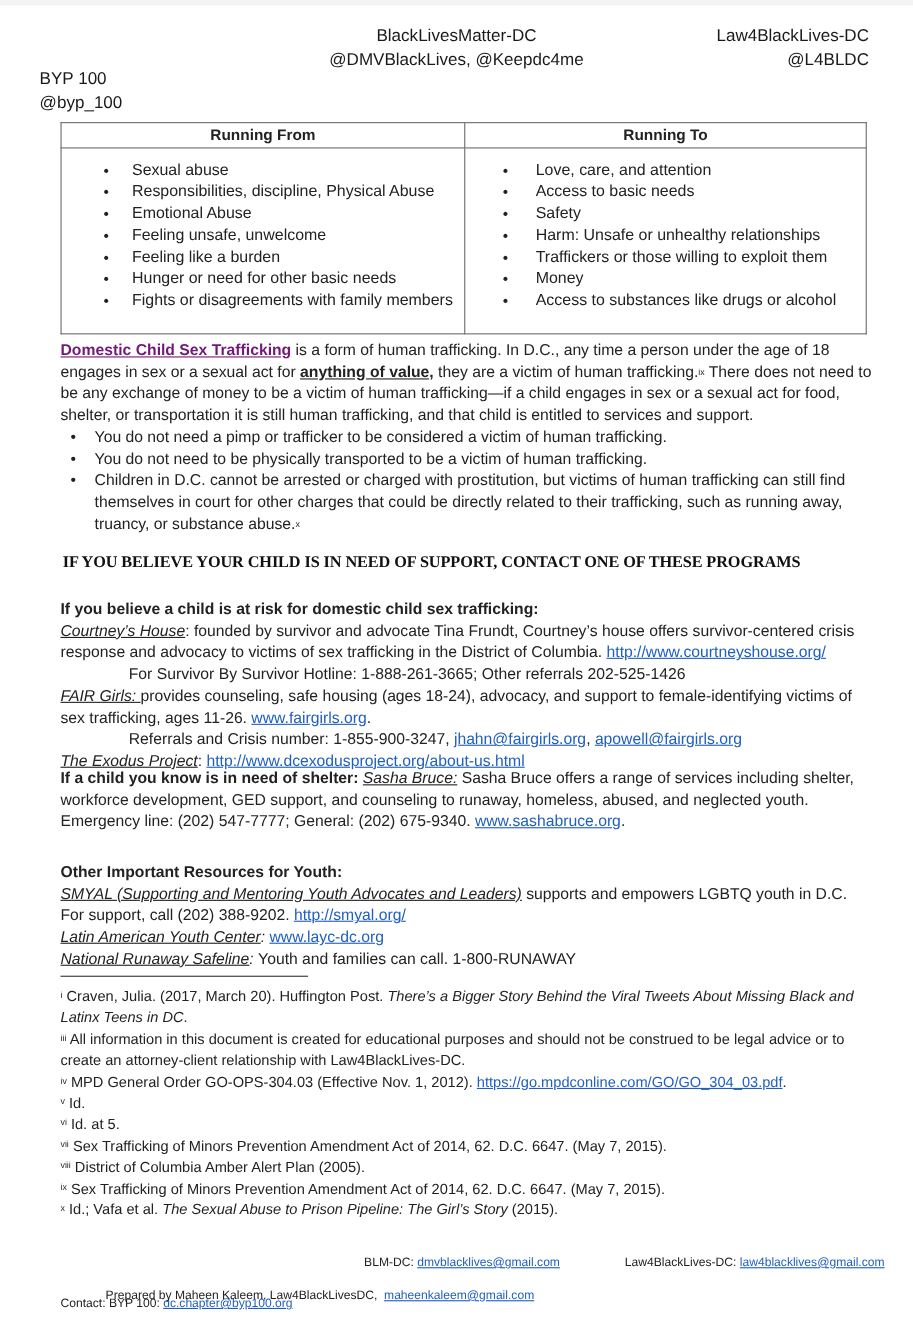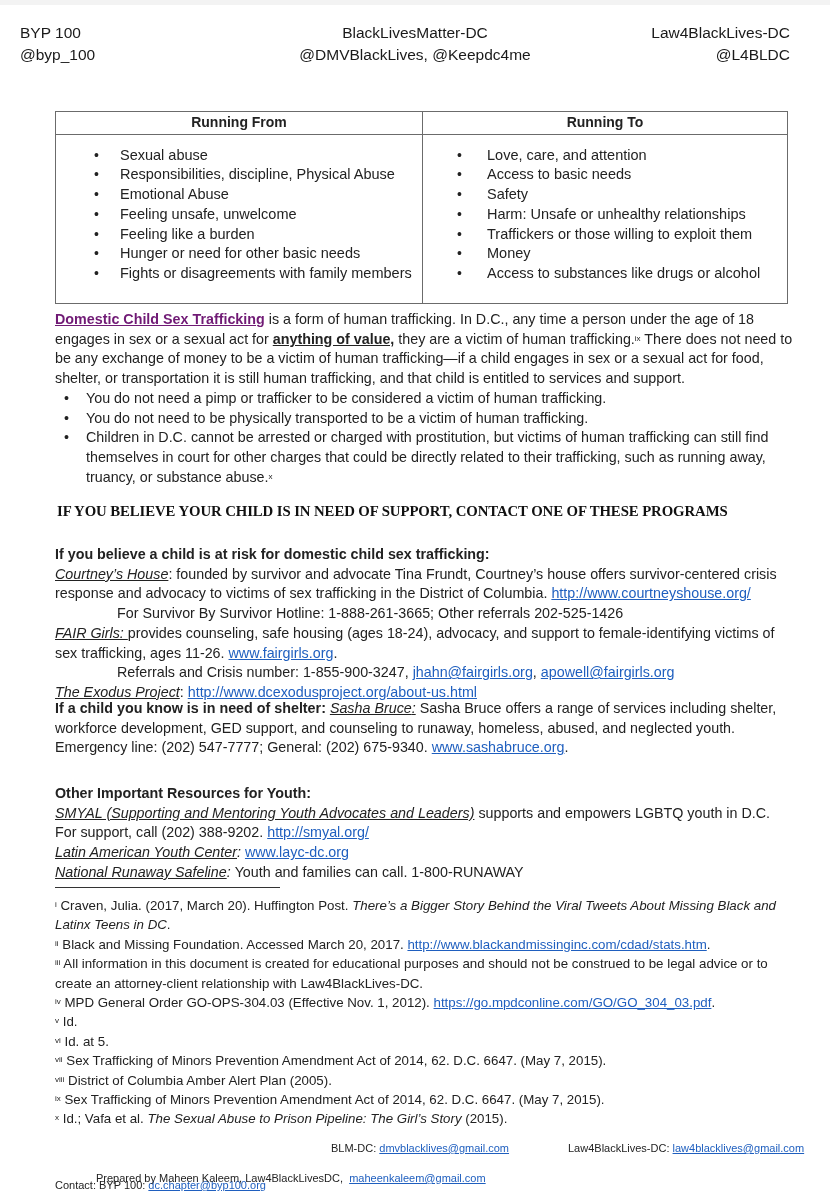--- a/index.html
+++ b/index.html
@@ -1,20 +1,20 @@
 <!DOCTYPE html>
 <html><head>
 <meta charset="utf-8">
 <style>
   html, body { margin:0; padding:0; background:#ffffff; }
   body { width:830px; height:1200px; position:relative; overflow:hidden;
          font-family:"Liberation Sans", "DejaVu Sans", sans-serif; color:#222; }
   .topshade { position:absolute; left:0; top:0; width:830px; height:5px; background:#f3f3f3; }
   .hdr { position:absolute; top:22px; font-size:15.5px; line-height:22px; color:#1a1a1a; }
-  .hdr.l { left:20px; }
+  .hdr.l { left:36px;margin-top:39px; }
   .hdr.c { left:190px; width:450px; text-align:center; }
   .hdr.r { right:40px; text-align:right; }
 
   table.run { position:absolute; left:55px; top:111px; width:733px; border-collapse:collapse;
               font-size:14.5px; line-height:19.7px; }
   table.run th { border:1.5px solid #6b6b6b; font-weight:bold; padding:1px 0 1px 0; text-align:center; font-size:14px; }
   table.run td { border:1.5px solid #6b6b6b; vertical-align:top; padding:11px 0 19px 0; }
   table.run td.left { width:366px; }
   ul.tl { list-style:none; margin:0; padding:0; }
   ul.tl li { position:relative; padding-left:64px; }
@@ -120,21 +120,20 @@
   <div class="b">Other Important Resources for Youth:</div>
   <div><span class="i u">SMYAL (Supporting and Mentoring Youth Advocates and Leaders)</span><span> supports and empowers LGBTQ youth in D.C. For support, call (202) 388-9202. </span><a>http://smyal.org/</a></div>
   <div><span class="i u">Latin American Youth Center</span><span class="i">: </span><a>www.layc-dc.org</a></div>
   <div><span class="i u">National Runaway Safeline</span><span class="i">: </span><span>Youth and families can call. 1-800-RUNAWAY</span></div>
 </div>
 
 <div class="fnrule"></div>
 
 <div class="fn" style="top:896px;">
   <p><span class="sup">i</span><span> Craven, Julia. (2017, March 20). Huffington Post. </span><span class="i">There’s a Bigger Story Behind the Viral Tweets About Missing Black and Latinx Teens in DC</span><span>.</span></p>
-  <p><span class="sup">ii</span><span> Black and Missing Foundation. Accessed March 20, 2017. </span><a>http://www.blackandmissinginc.com/cdad/stats.htm</a><span>.</span></p>
   <p><span class="sup">iii</span><span> All information in this document is created for educational purposes and should not be construed to be legal advice or to create an attorney-client relationship with Law4BlackLives-DC.</span></p>
   <p><span class="sup">iv</span><span> MPD General Order GO-OPS-304.03 (Effective Nov. 1, 2012). </span><a>https://go.mpdconline.com/GO/GO_304_03.pdf</a><span>.</span></p>
   <p><span class="sup">v</span><span> Id.</span></p>
   <p><span class="sup">vi</span><span> Id. at 5.</span></p>
   <p><span class="sup">vii</span><span> Sex Trafficking of Minors Prevention Amendment Act of 2014, 62. D.C. 6647. (May 7, 2015).</span></p>
   <p><span class="sup">viii</span><span> District of Columbia Amber Alert Plan (2005).</span></p>
   <p><span class="sup">ix</span><span> Sex Trafficking of Minors Prevention Amendment Act of 2014, 62. D.C. 6647. (May 7, 2015).</span></p>
   <p><span class="sup">x</span><span> Id.; Vafa et al. </span><span class="i">The Sexual Abuse to Prison Pipeline: The Girl’s Story</span><span> (2015).</span></p>
 </div>
 

